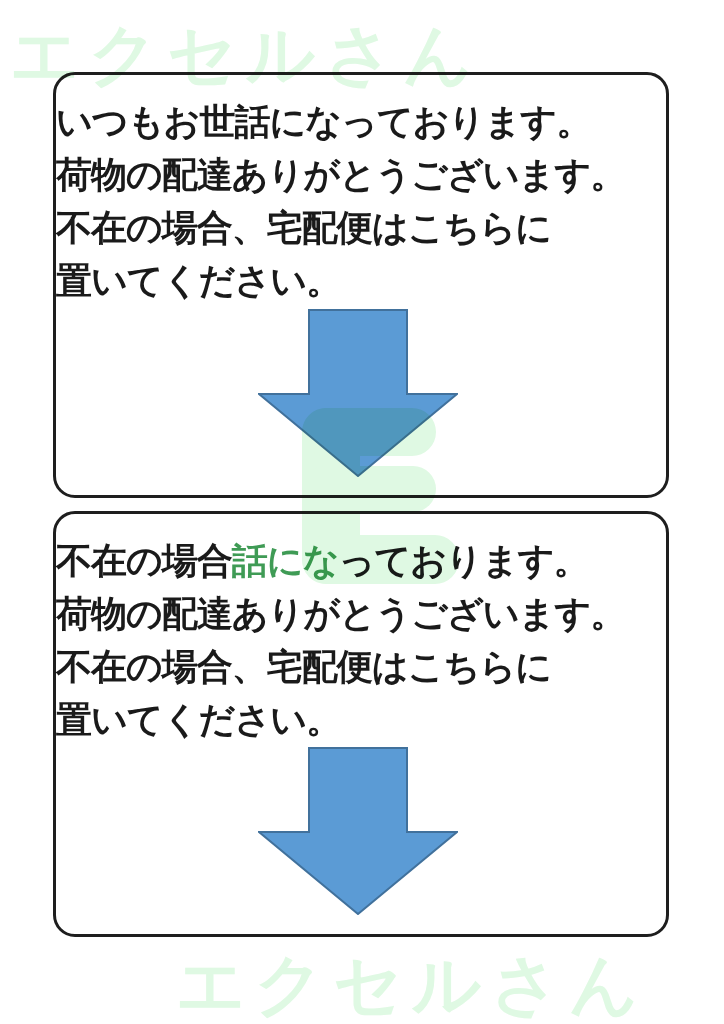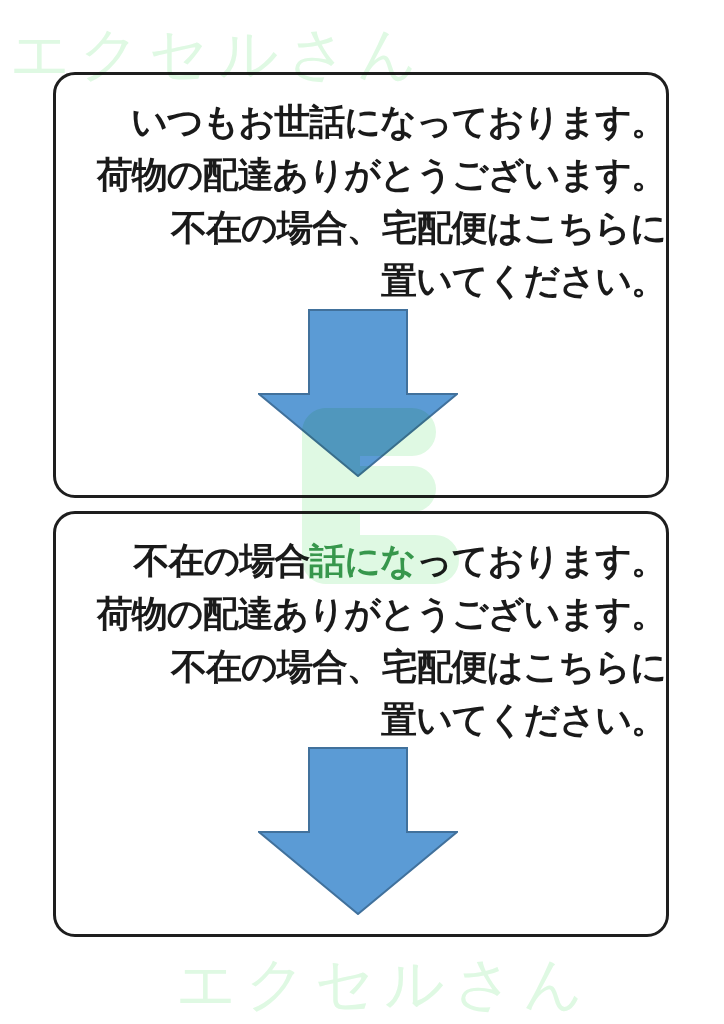--- a/index.html
+++ b/index.html
@@ -4,38 +4,38 @@
 <style>
   html,body{margin:0;padding:0;background:#ffffff;}
   .page{
     position:relative;width:724px;height:1024px;overflow:hidden;background:#ffffff;
     font-family:"Liberation Sans","DejaVu Sans",sans-serif;
   }
   
   .notice-box{
     position:absolute;left:53px;width:616px;height:426px;box-sizing:border-box;
     background:#ffffff;border:3px solid #1e1e1e;border-radius:22px;
-    text-align:right;z-index:1;
+    text-align:left;z-index:1;
   }
   .box-1{top:72px;}
   .box-2{top:511px;}
   .line{
     margin:0;height:53px;line-height:53px;font-size:36px;font-weight:600;
     color:#1a1a1a;letter-spacing:-1px;white-space:nowrap;
   }
   .line.first{margin-top:20px;}
   .seg-green{color:#3F9B55;}
   
   .arrow{position:absolute;width:200px;height:168px;z-index:2;}
   .arrow-1{left:258px;top:309px;}
   .arrow-2{left:258px;top:747px;}
   
   .wm{
     position:absolute;z-index:5;pointer-events:none;mix-blend-mode:multiply;
-    color:#DFF9E3;font-weight:normal;font-size:59px;line-height:80px;
+    color:#DFF9E3;font-weight:bold;font-size:68px;line-height:80px;
     letter-spacing:9px;white-space:nowrap;
   }
   .wm-top{left:10px;top:14px;}
   .wm-bottom{left:176px;top:944px;}
   .wm-e{position:absolute;left:302px;top:408px;width:157px;height:176px;z-index:5;
         pointer-events:none;mix-blend-mode:multiply;}
 </style>
 </head>
 <body>
 

